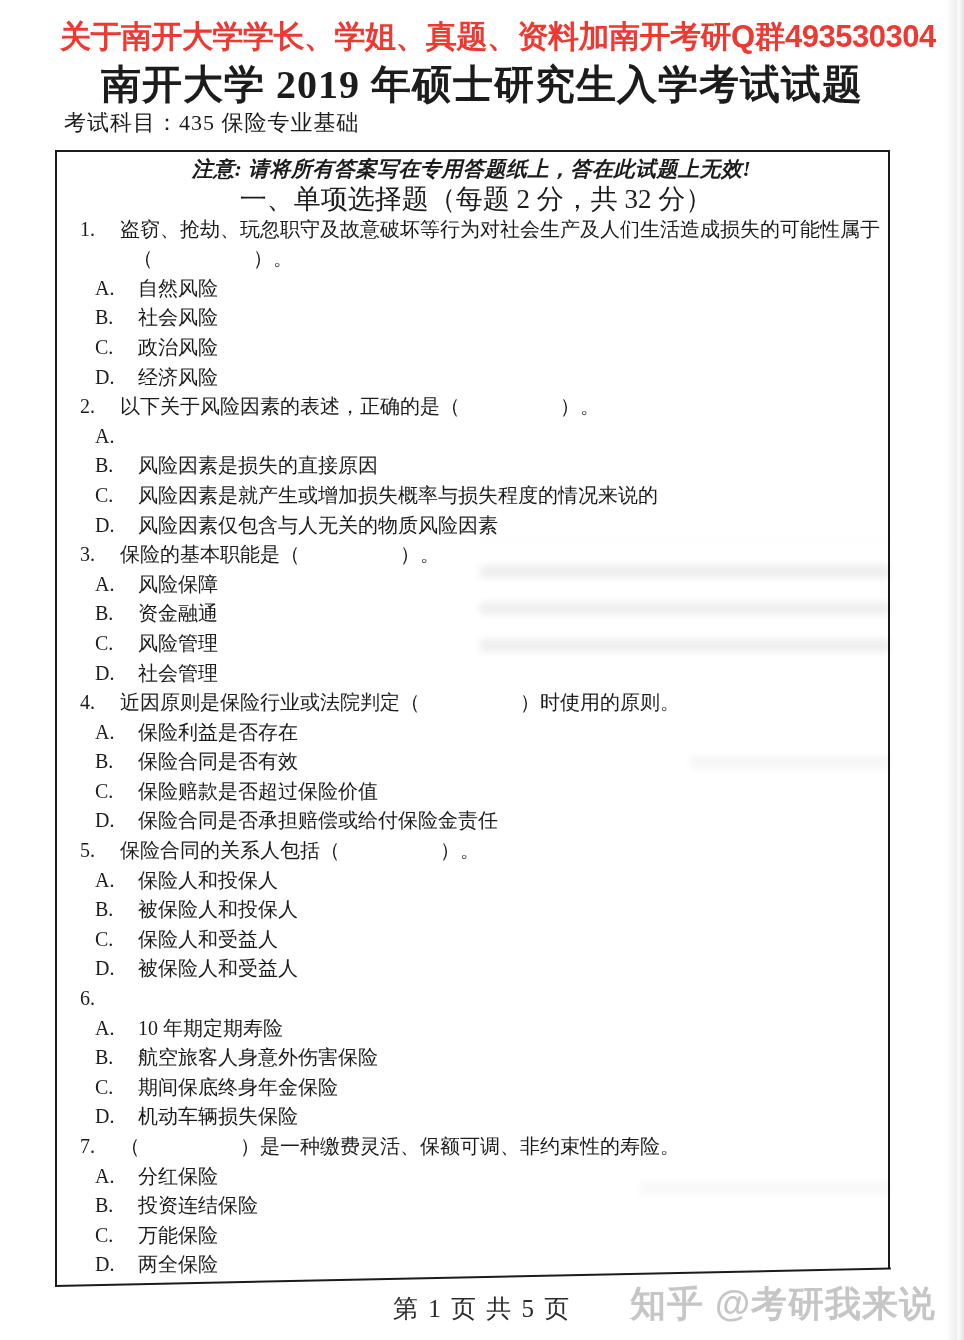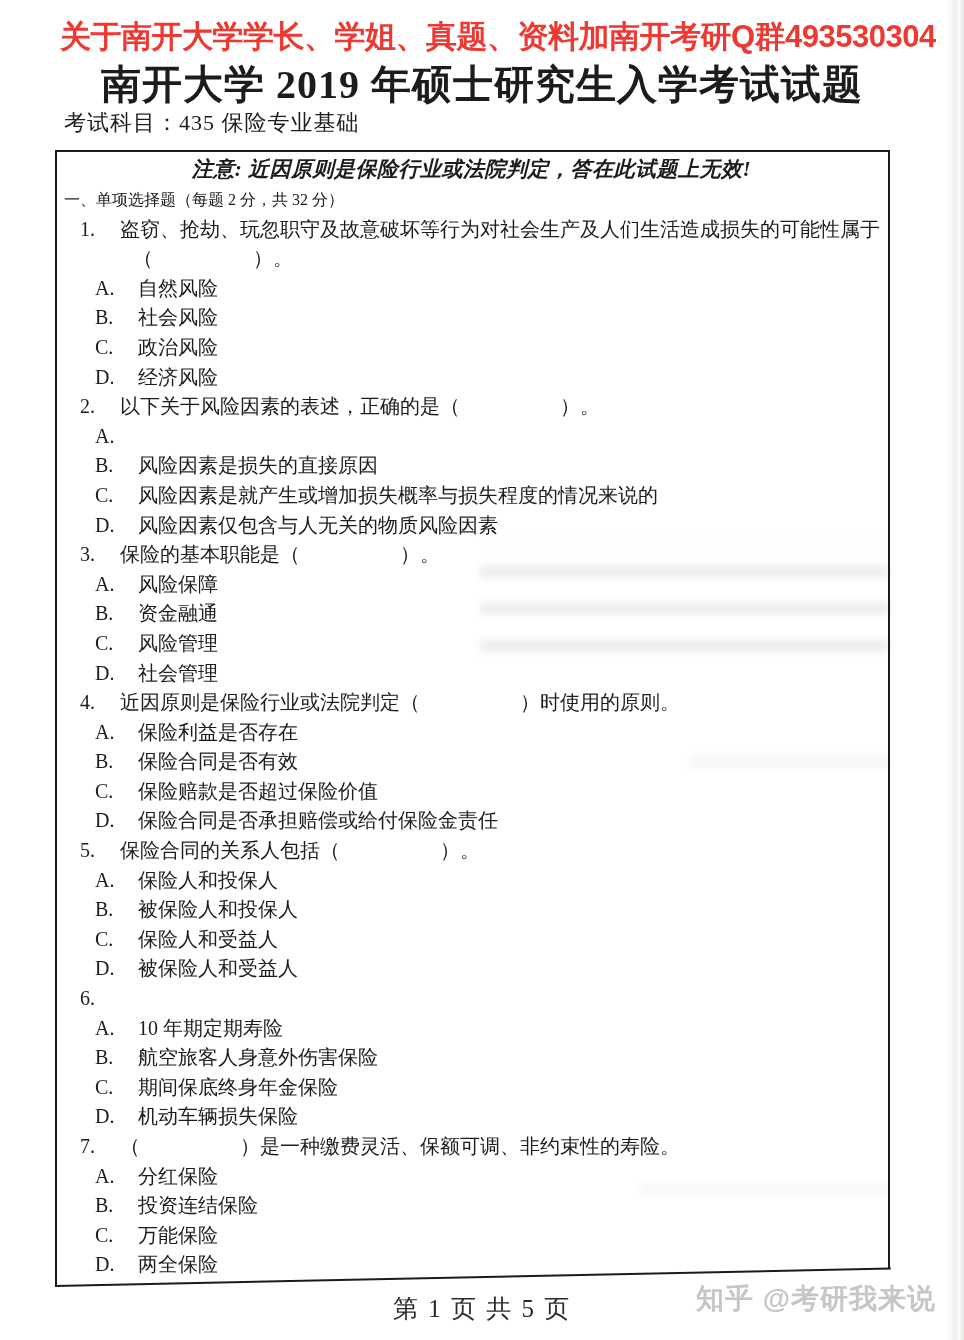--- a/index.html
+++ b/index.html
@@ -52,35 +52,35 @@
     transform:rotate(-1.2deg);transform-origin:left center;}
 
   .content{
     position:absolute;left:55px;top:154px;width:833px;
     font-size:20px;line-height:29.6px;
   }
   .notice{
     text-align:center;font-weight:700;font-style:italic;
     font-size:21px;letter-spacing:.5px;height:31px;line-height:31px;
   }
-  .sec-heading{padding-left:9px;font-size:16px;}
+  .sec-heading{padding-left:9px;font-size:27px;text-align:center;}
   .q-line{padding-left:25px;display:flex;}
   .q-num{flex:0 0 40px;}
   .q-cont{padding-left:78px;}
   .opt-line{padding-left:40px;display:flex;}
   .opt-letter{flex:0 0 43px;}
 
   .footer{
     position:absolute;left:0;top:1292px;width:964px;text-align:center;
     font-size:25px;letter-spacing:2px;color:#2a2a2a;
   }
   .watermark{
     position:absolute;right:28px;top:1280px;
     font-family:"Liberation Sans","DejaVu Sans",sans-serif;
-    font-size:28px;font-weight:700;color:#c6c6c6;letter-spacing:1px;
+    font-size:36px;font-weight:700;color:#c6c6c6;letter-spacing:1px;
     text-shadow:0 0 1px rgba(255,255,255,.8);
   }
 </style>
 </head>
 <body>
 
 <div class="paper">
 
   <div class="scan-edge-right"></div>
   <div class="bleed b1"></div>
@@ -93,21 +93,21 @@
 
   <div class="subject">考试科目：435  保险专业基础</div>
 
   <div class="bx bx-top"></div>
   <div class="bx bx-left"></div>
   <div class="bx bx-right"></div>
   <div class="bx bx-bottom"></div>
 
   <div class="content">
 
-    <div class="notice">注意: 近因原则是保险行业或法院判定，答在此试题上无效!</div>
+    <div class="notice">注意: 请将所有答案写在专用答题纸上，答在此试题上无效!</div>
 
     <div class="sec-heading">一、单项选择题（每题 2 分，共 32 分）</div>
 
     <div class="q-line">
       <span class="q-num">1.</span>
       <span>盗窃、抢劫、玩忽职守及故意破坏等行为对社会生产及人们生活造成损失的可能性属于</span>
     </div>
     <div class="q-cont">（　　　　　）。</div>
     <div class="opt-line">
       <span class="opt-letter">A.</span>

